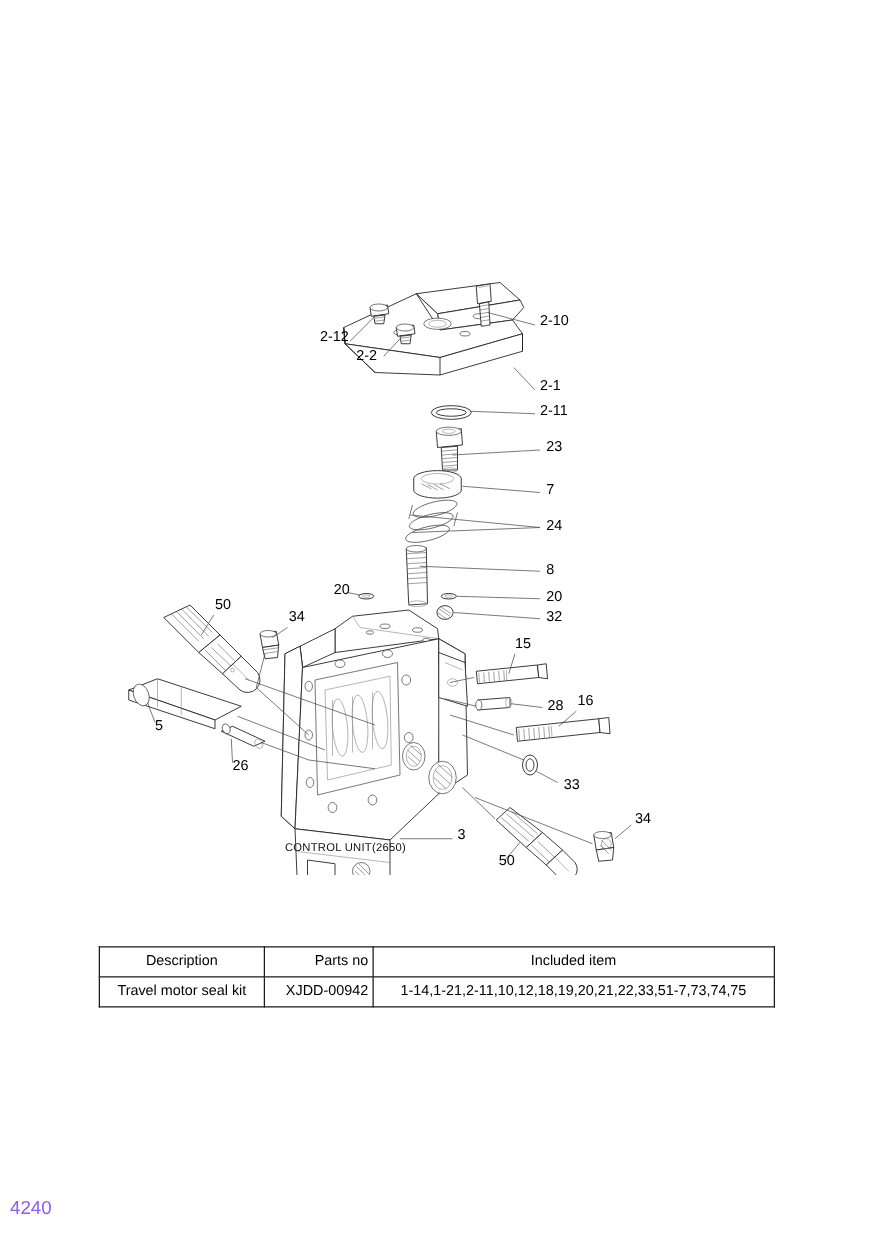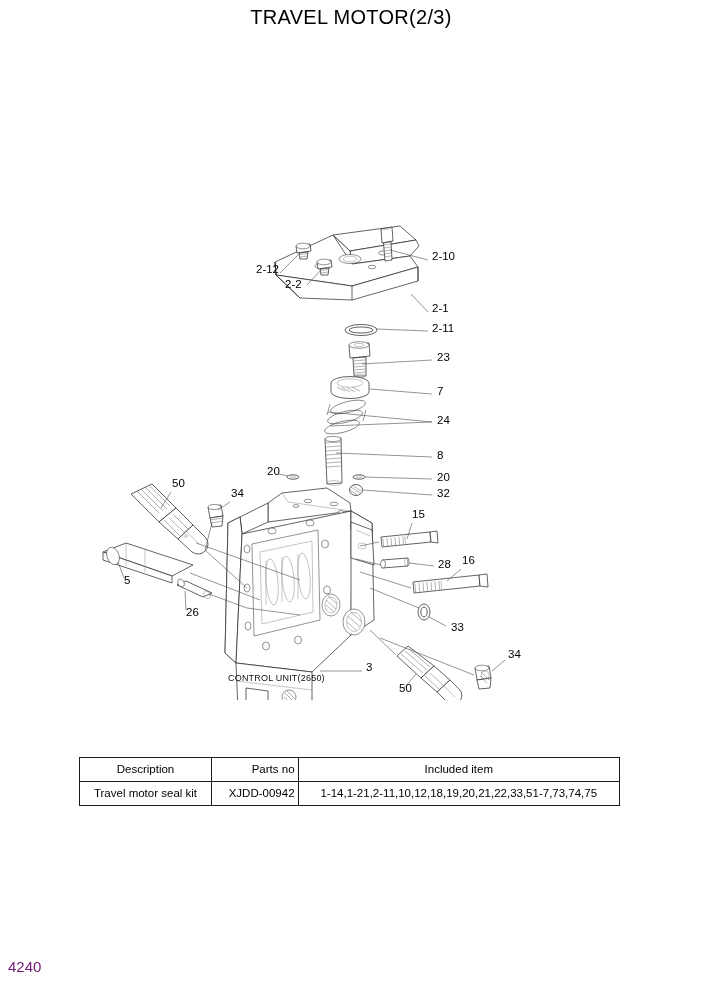--- a/index.html
+++ b/index.html
@@ -88,42 +88,41 @@
   table#parts-table .col-desc   { width: 130px; text-align: center; }
   table#parts-table .col-parts  { width:  83px; text-align: right; }
   table#parts-table .col-incl   { width: 326px; }
 
   
   #page-number {
     position: absolute;
     left: 8px;
     top: 958px;
     font-size: 15px;
-    color: #701a75;
+    color: #8b5cf6;
   }
 
   
   .ln      { stroke: #231f20; stroke-width: 0.7; fill: none; }
   .ln-thin { stroke: #3a3a3a; stroke-width: 0.55; fill: none; }
   .ln-hair { stroke: #8a8a8a; stroke-width: 0.5; fill: none; }
   .leader  { stroke: #4d4d4d; stroke-width: 0.6; fill: none; }
   .fillw   { fill: #ffffff; }
   .hatch   { stroke: #555; stroke-width: 0.45; fill: none; }
   text.callout {
     font-family: "Liberation Sans", sans-serif;
     font-size: 11.5px;
     fill: #000;
   }
 </style>
 </head>
 <body>
 
 <div id="page">
 
-  <div id="page-title">TRAVEL MOTOR(2/3)</div>
 
   <div id="diagram-area">
     <svg id="diagram-svg" viewBox="0 0 702 640" xmlns="http://www.w3.org/2000/svg">
 
       <g>
 
         <path class="ln fillw" d="M333,175 L400,166 L416,180 L350,191 Z"></path>
         <path class="ln fillw" d="M350,191 L416,180 L419,186 L410,196 L352,204 Z"></path>
 
         <path class="ln fillw" d="M333,175 L350,191 L352,204 L338,196 Z"></path>

